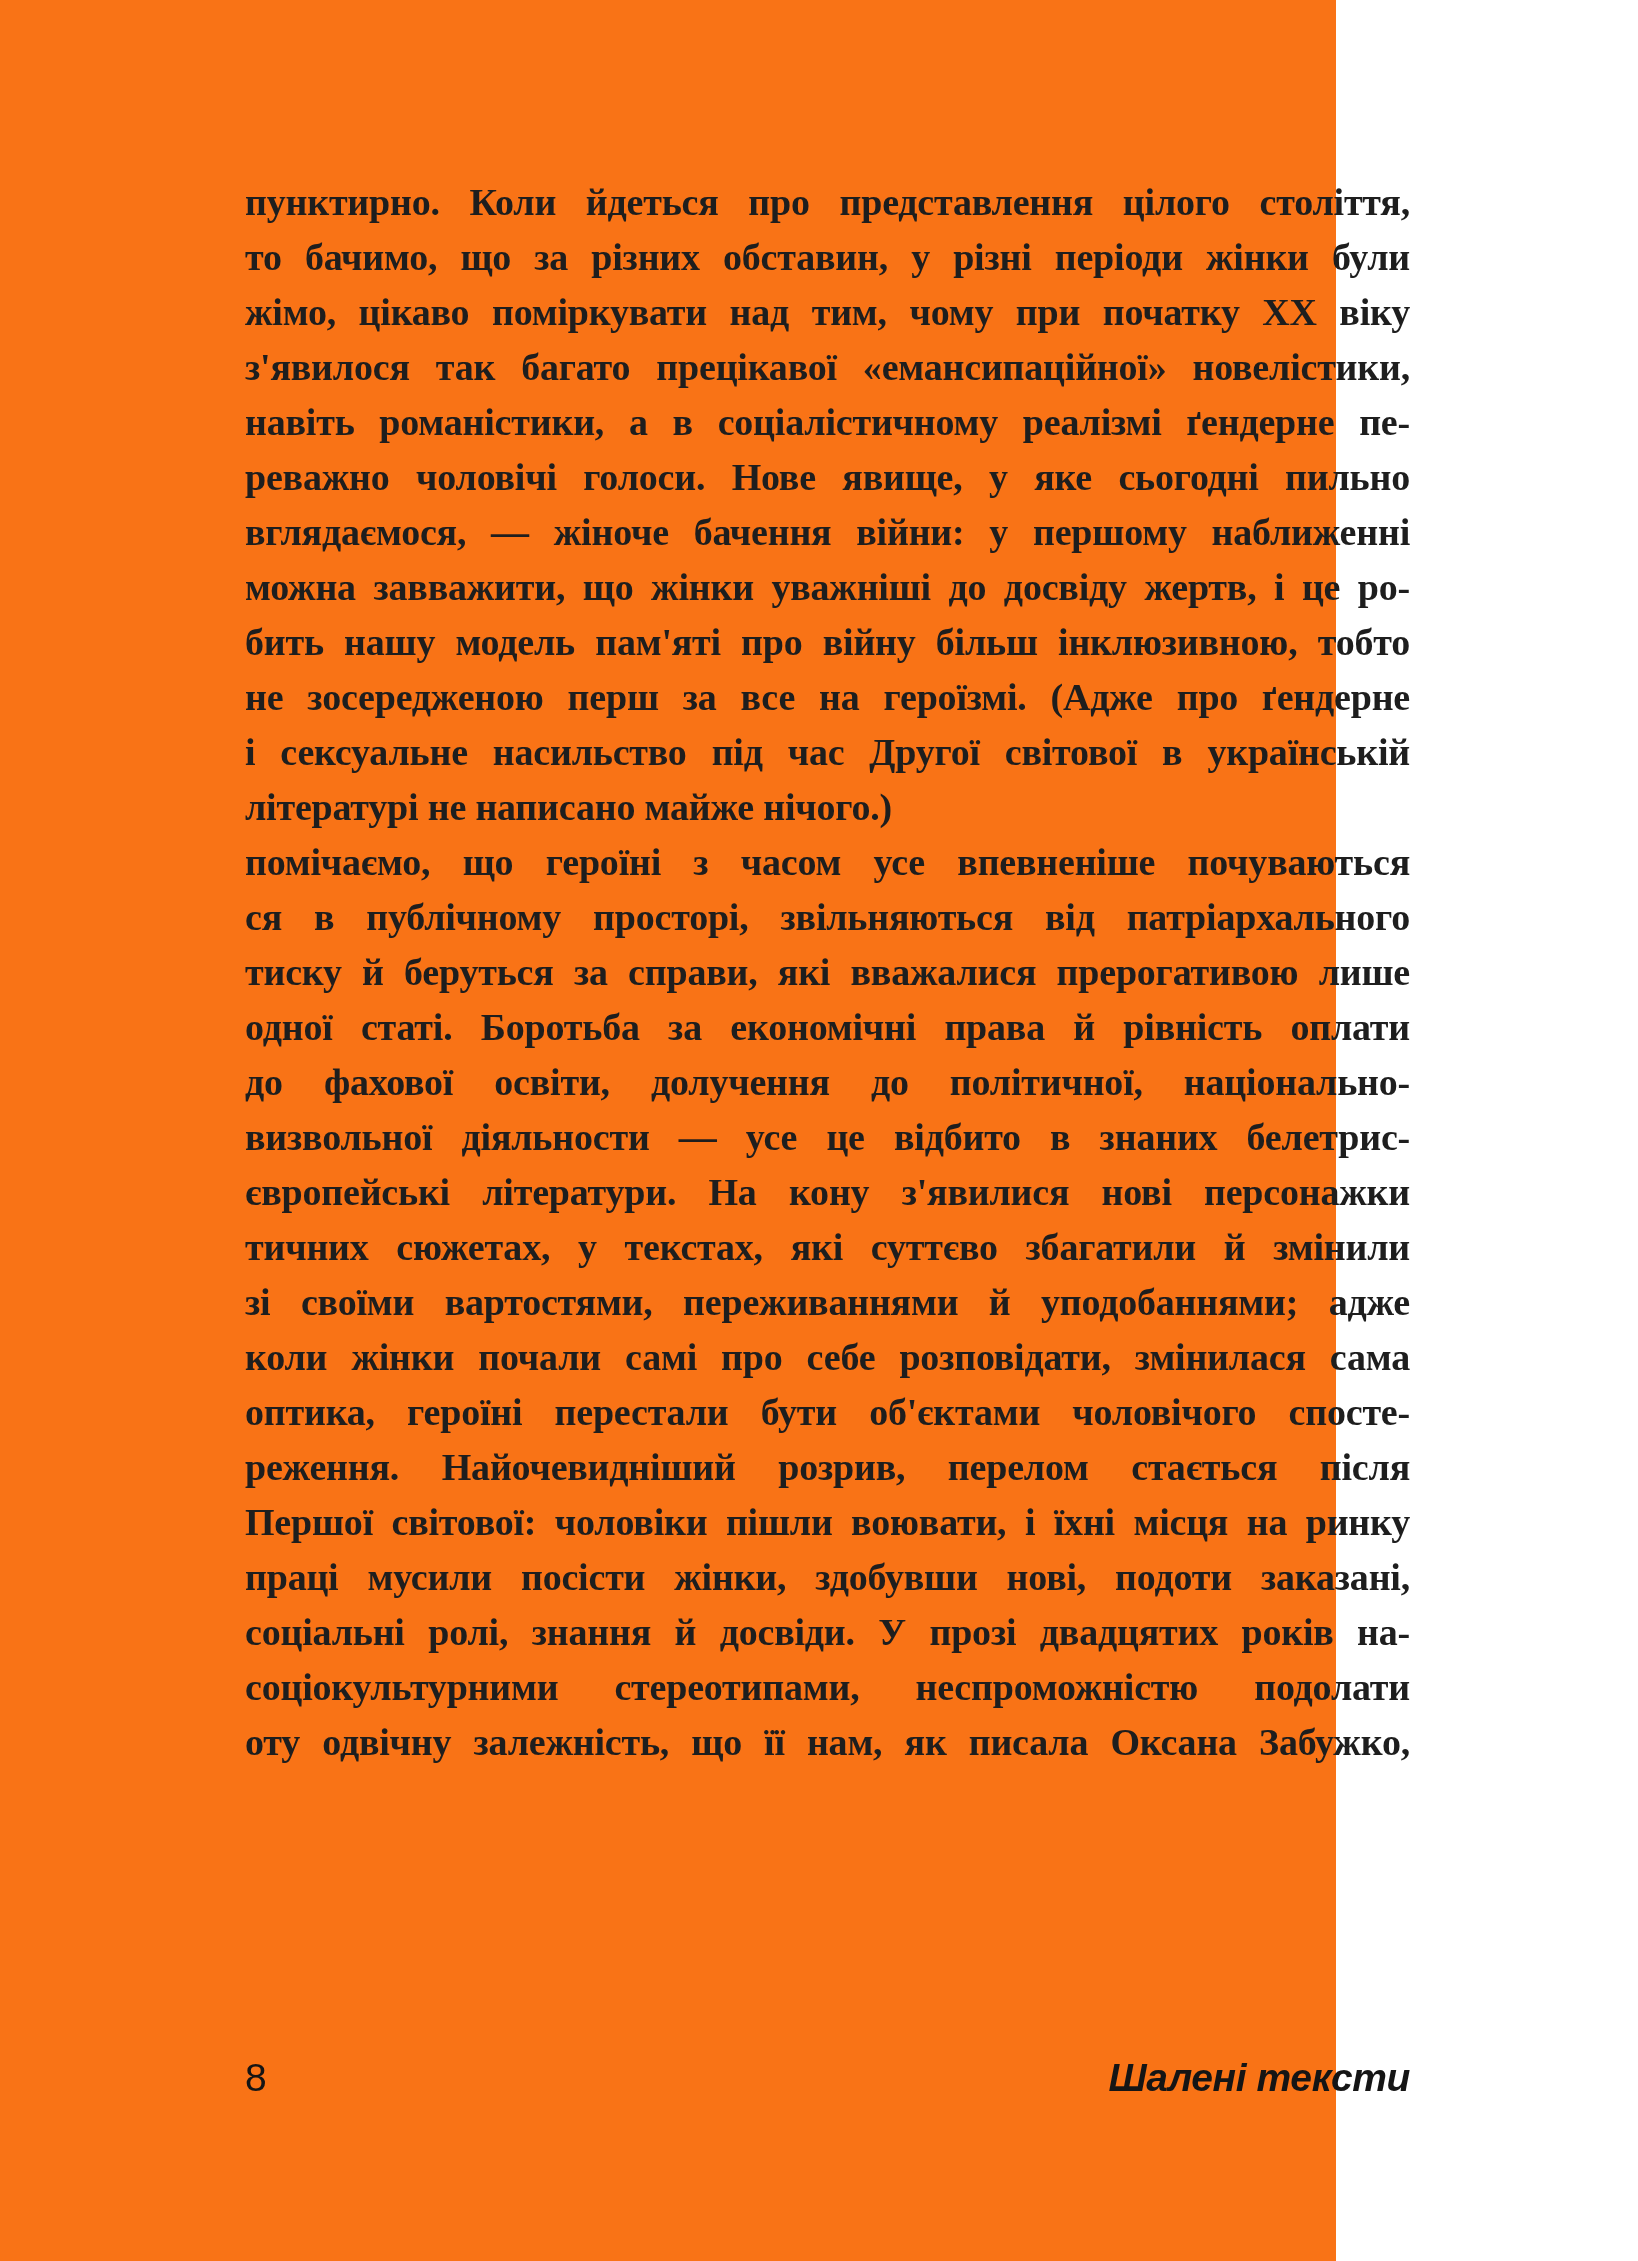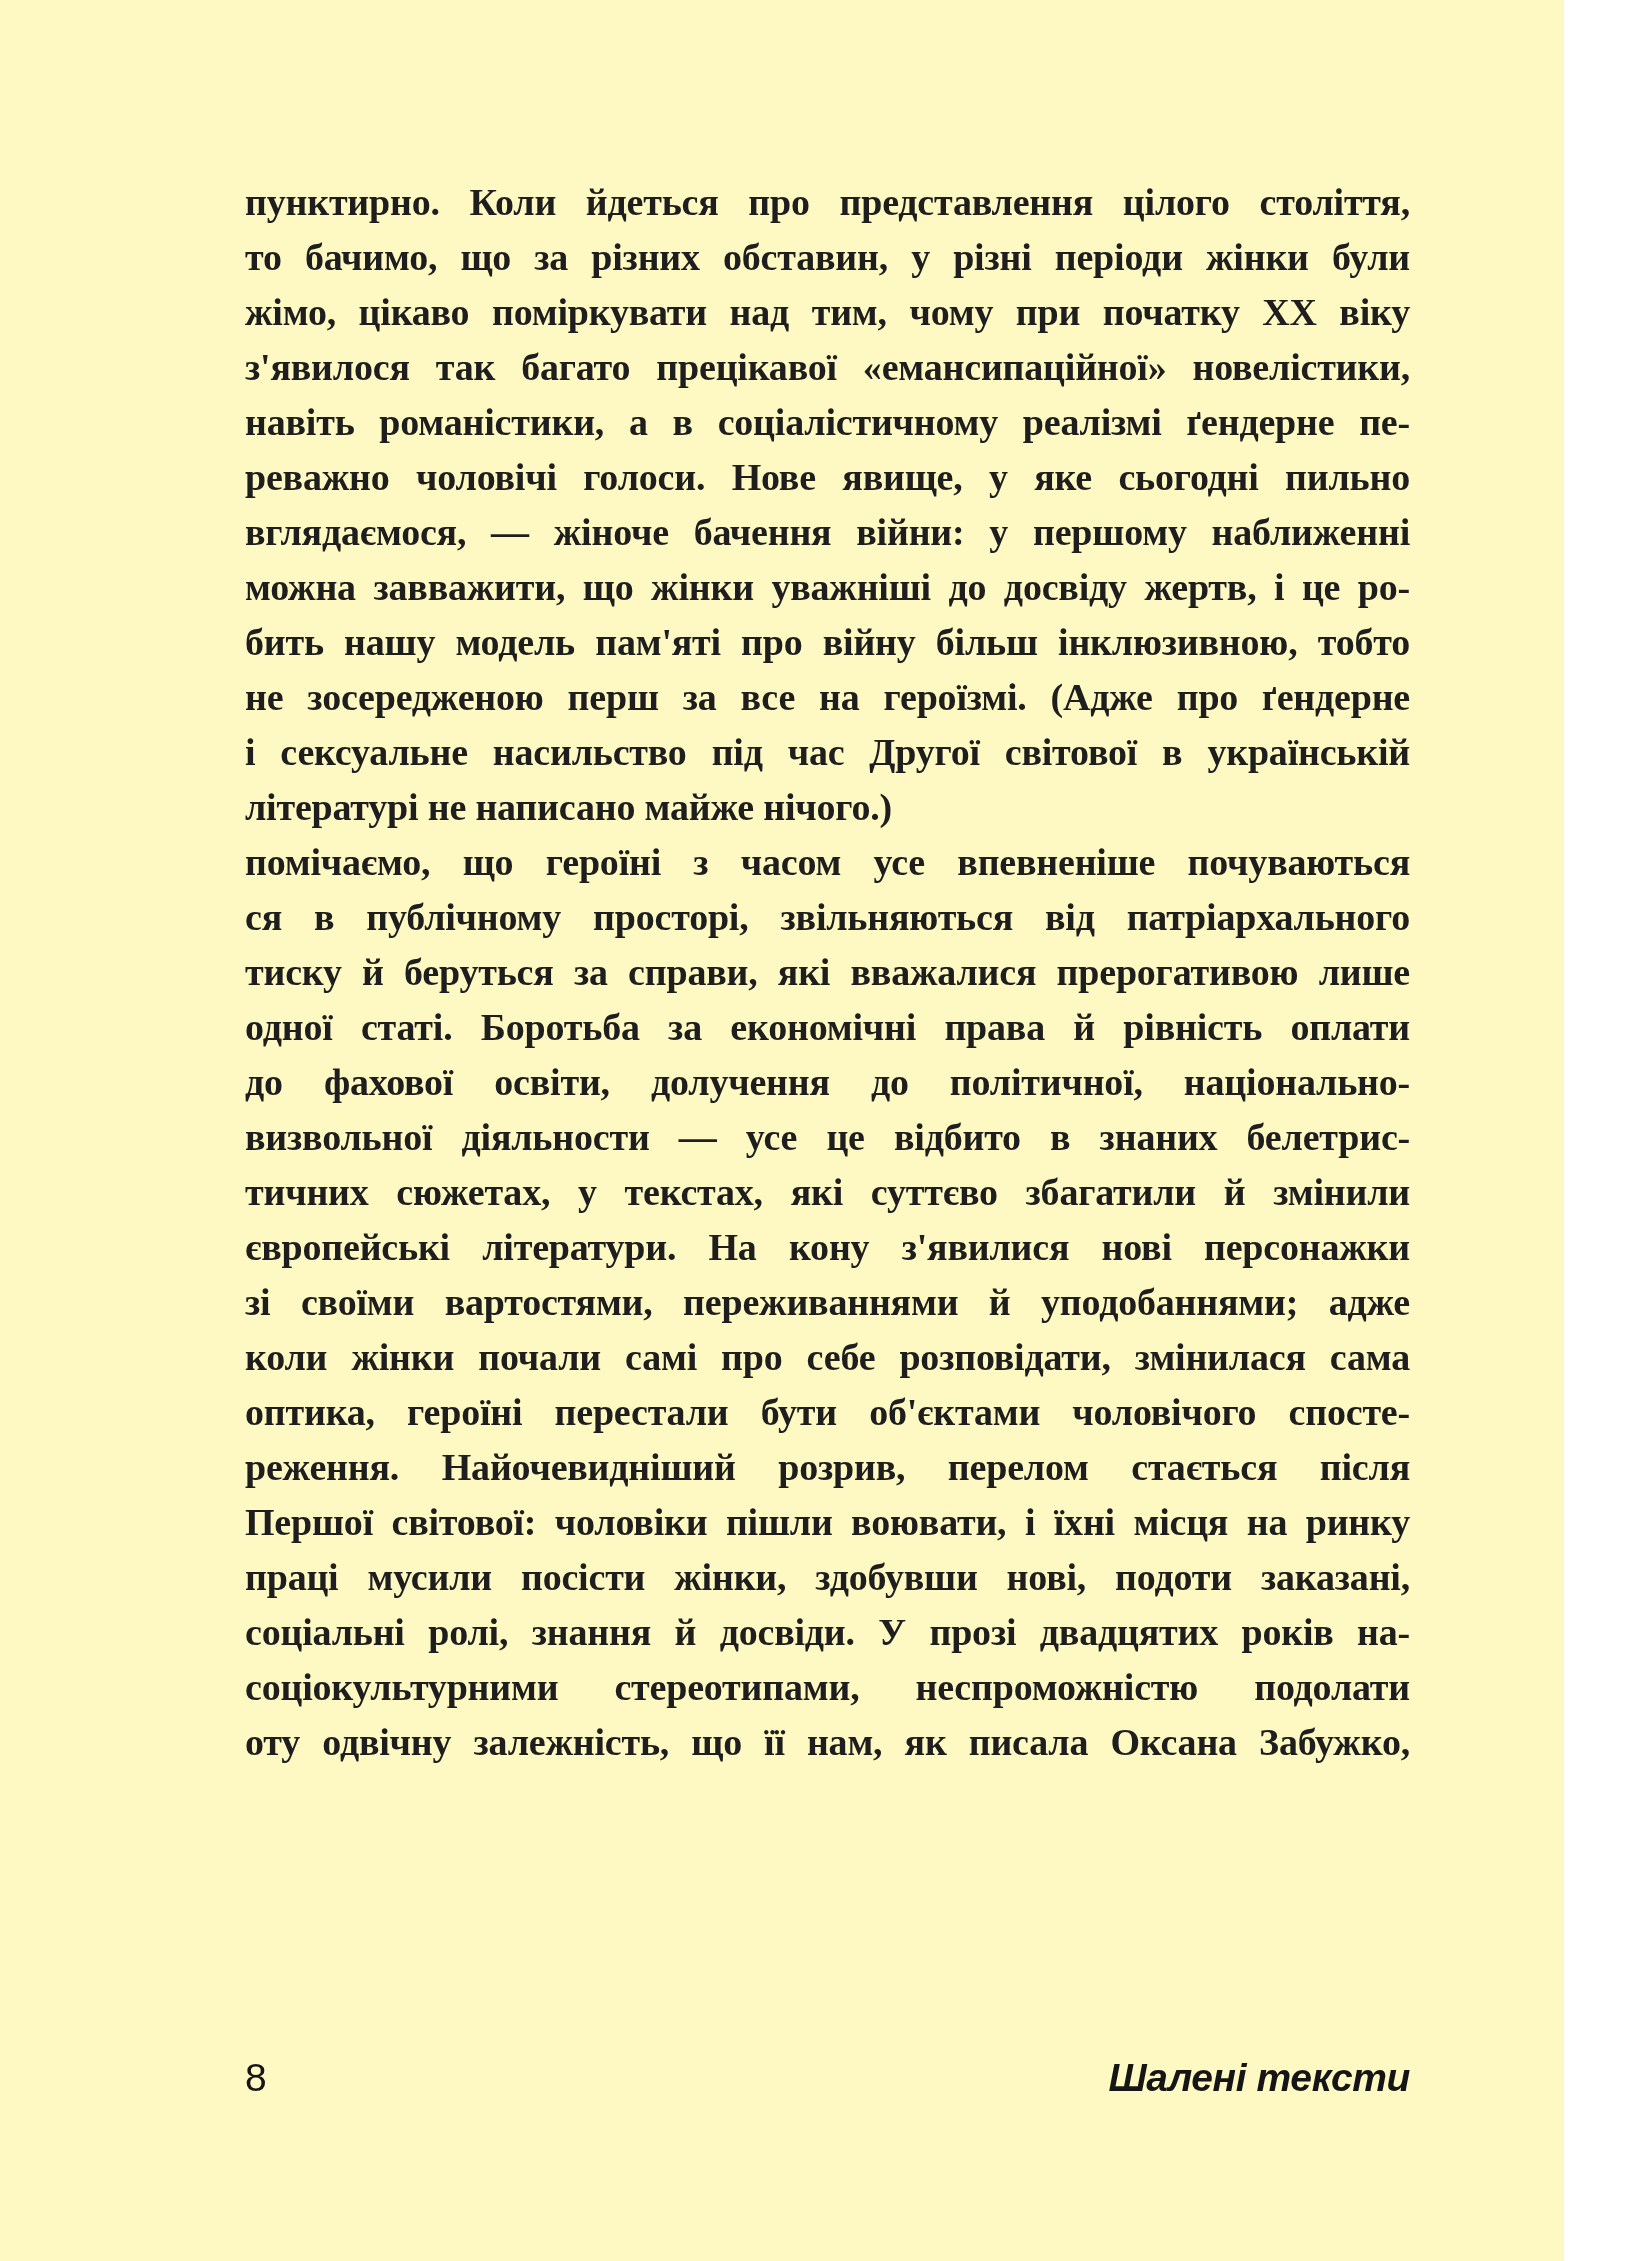--- a/index.html
+++ b/index.html
@@ -9,23 +9,23 @@
   }
   body {
     width: 1638px;
     height: 2261px;
     position: relative;
     overflow: hidden;
   }
   .page {
     position: absolute;
     left: 0; top: 0;
-    width: 1564px;
+    width: 1336px;
     height: 2261px;
-    background: #fef9c3;
+    background: #f97316;
   }
   .text-block {
     position: absolute;
     left: 245px;
     top: 175px;
     width: 1165px;
     font-family: "Liberation Serif", "DejaVu Serif", serif;
     font-size: 38px;
     line-height: 55px;
     color: #1e1e1e;
@@ -92,22 +92,22 @@
       <span class="line">і сексуальне насильство під час Другої світової в українській</span>
       <span class="line last">літературі не написано майже нічого.)</span>
     </div>
     <div>
       <span class="line">помічаємо, що героїні з часом усе впевненіше почуваються</span>
       <span class="line">ся в публічному просторі, звільняються від патріархального</span>
       <span class="line">тиску й беруться за справи, які вважалися прерогативою лише</span>
       <span class="line">одної статі. Боротьба за економічні права й рівність оплати</span>
       <span class="line">до фахової освіти, долучення до політичної, національно-</span>
       <span class="line">визвольної діяльности — усе це відбито в знаних белетрис-</span>
+      <span class="line">європейські літератури. На кону з'явилися нові персонажки</span>
       <span class="line">тичних сюжетах, у текстах, які суттєво збагатили й змінили</span>
-      <span class="line">європейські літератури. На кону з'явилися нові персонажки</span>
       <span class="line">зі своїми вартостями, переживаннями й уподобаннями; адже</span>
       <span class="line">коли жінки почали самі про себе розповідати, змінилася сама</span>
       <span class="line">оптика, героїні перестали бути об'єктами чоловічого спосте-</span>
       <span class="line">реження. Найочевидніший розрив, перелом стається після</span>
       <span class="line">Першої світової: чоловіки пішли воювати, і їхні місця на ринку</span>
       <span class="line">праці мусили посісти жінки, здобувши нові, подоти заказані,</span>
       <span class="line">соціальні ролі, знання й досвіди. У прозі двадцятих років на-</span>
       <span class="line">соціокультурними стереотипами, неспроможністю подолати</span>
       <span class="line">оту одвічну залежність, що її нам, як писала Оксана Забужко,</span>
     </div>

